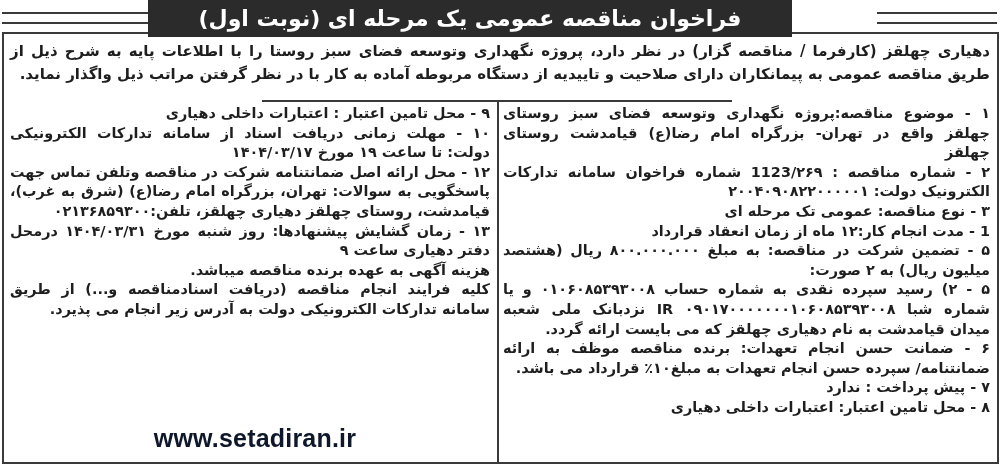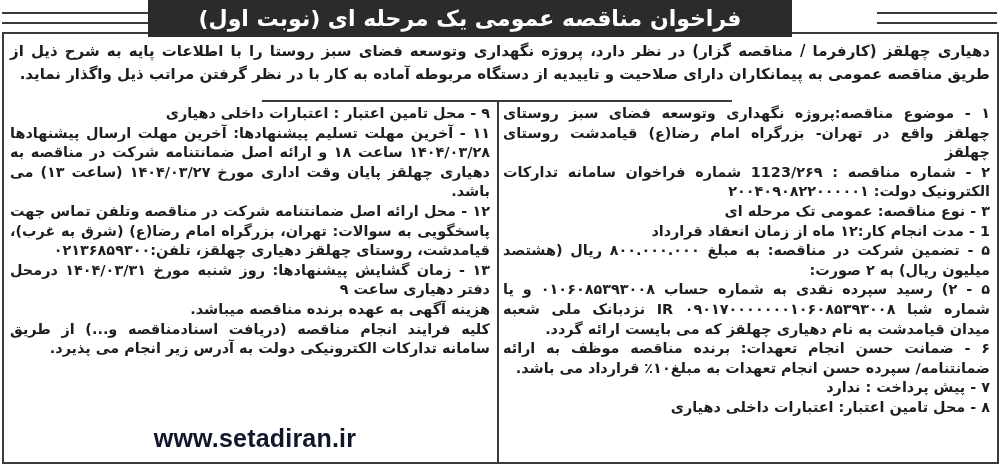--- a/index.html
+++ b/index.html
@@ -63,20 +63,20 @@
   <p>1 - مدت انجام کار:۱۲ ماه از زمان انعقاد قرارداد</p>
   <p>۵ - تضمین شرکت در مناقصه: به مبلغ ۸۰۰.۰۰۰.۰۰۰ ریال (هشتصد میلیون ریال) به ۲ صورت:</p>
   <p>۵ - ۲) رسید سپرده نقدی به شماره حساب ۰۱۰۶۰۸۵۳۹۳۰۰۸ و یا شماره شبا IR ۰۹۰۱۷۰۰۰۰۰۰۰۱۰۶۰۸۵۳۹۳۰۰۸ نزدبانک ملی شعبه میدان قیامدشت به نام دهیاری چهلقز که می بایست ارائه گردد.</p>
   <p>۶ - ضمانت حسن انجام تعهدات: برنده مناقصه موظف به ارائه ضمانتنامه/ سپرده حسن انجام تعهدات به مبلغ۱۰٪ قرارداد می باشد.</p>
   <p>۷ - پیش پرداخت : ندارد</p>
   <p>۸ - محل تامین اعتبار: اعتبارات داخلی دهیاری</p>
 </div>
 
 <div class="col col-left">
   <p>۹ - محل تامین اعتبار : اعتبارات داخلی دهیاری</p>
-  <p>۱۱ - آخرین مهلت تسلیم پیشنهادها: آخرین مهلت ارسال پیشنهادها ۱۴۰۴/۰۳/۲۸ ساعت ۱۸ و ارائه اصل ضمانتنامه شرکت در مناقصه به دهیاری چهلقز پایان وقت اداری مورخ ۱۴۰۴/۰۳/۲۷ (ساعت ۱۳) می باشد.</p>
+  <p>۱۰ - مهلت زمانی دریافت اسناد از سامانه تدارکات الکترونیکی دولت: تا ساعت ۱۹ مورخ ۱۴۰۴/۰۳/۱۷</p>
   <p>۱۲ - محل ارائه اصل ضمانتنامه شرکت در مناقصه وتلفن تماس جهت پاسخگویی به سوالات: تهران، بزرگراه امام رضا(ع) (شرق به غرب)، قیامدشت، روستای چهلقز دهیاری چهلقز، تلفن:۰۲۱۳۶۸۵۹۳۰۰</p>
   <p>۱۳ - زمان گشایش پیشنهادها: روز شنبه مورخ ۱۴۰۴/۰۳/۳۱ درمحل دفتر دهیاری ساعت ۹</p>
   <p>هزینه آگهی به عهده برنده مناقصه میباشد.</p>
   <p>کلیه فرایند انجام مناقصه (دریافت اسنادمناقصه و...) از طریق سامانه تدارکات الکترونیکی دولت به آدرس زیر انجام می پذیرد.</p>
 </div>
 
 <div class="website">www.setadiran.ir</div>
 
 </body></html>

